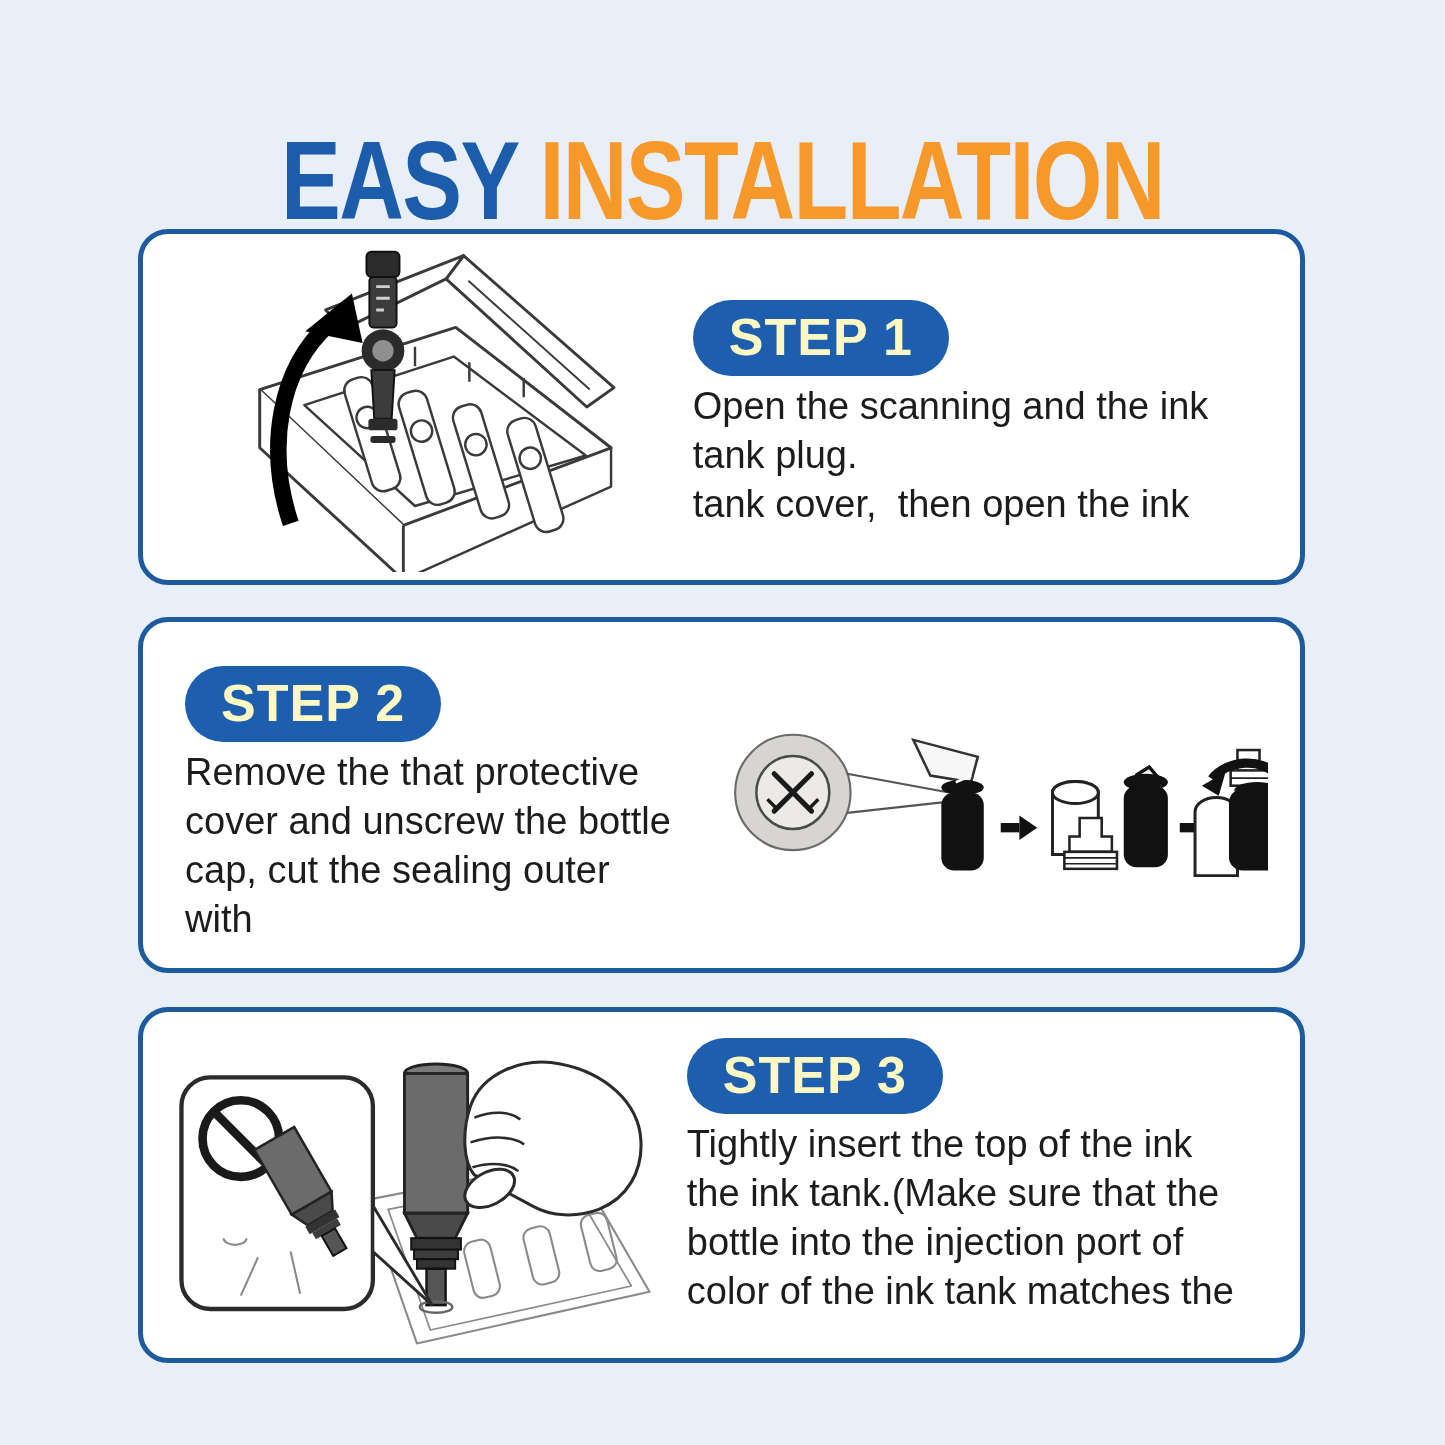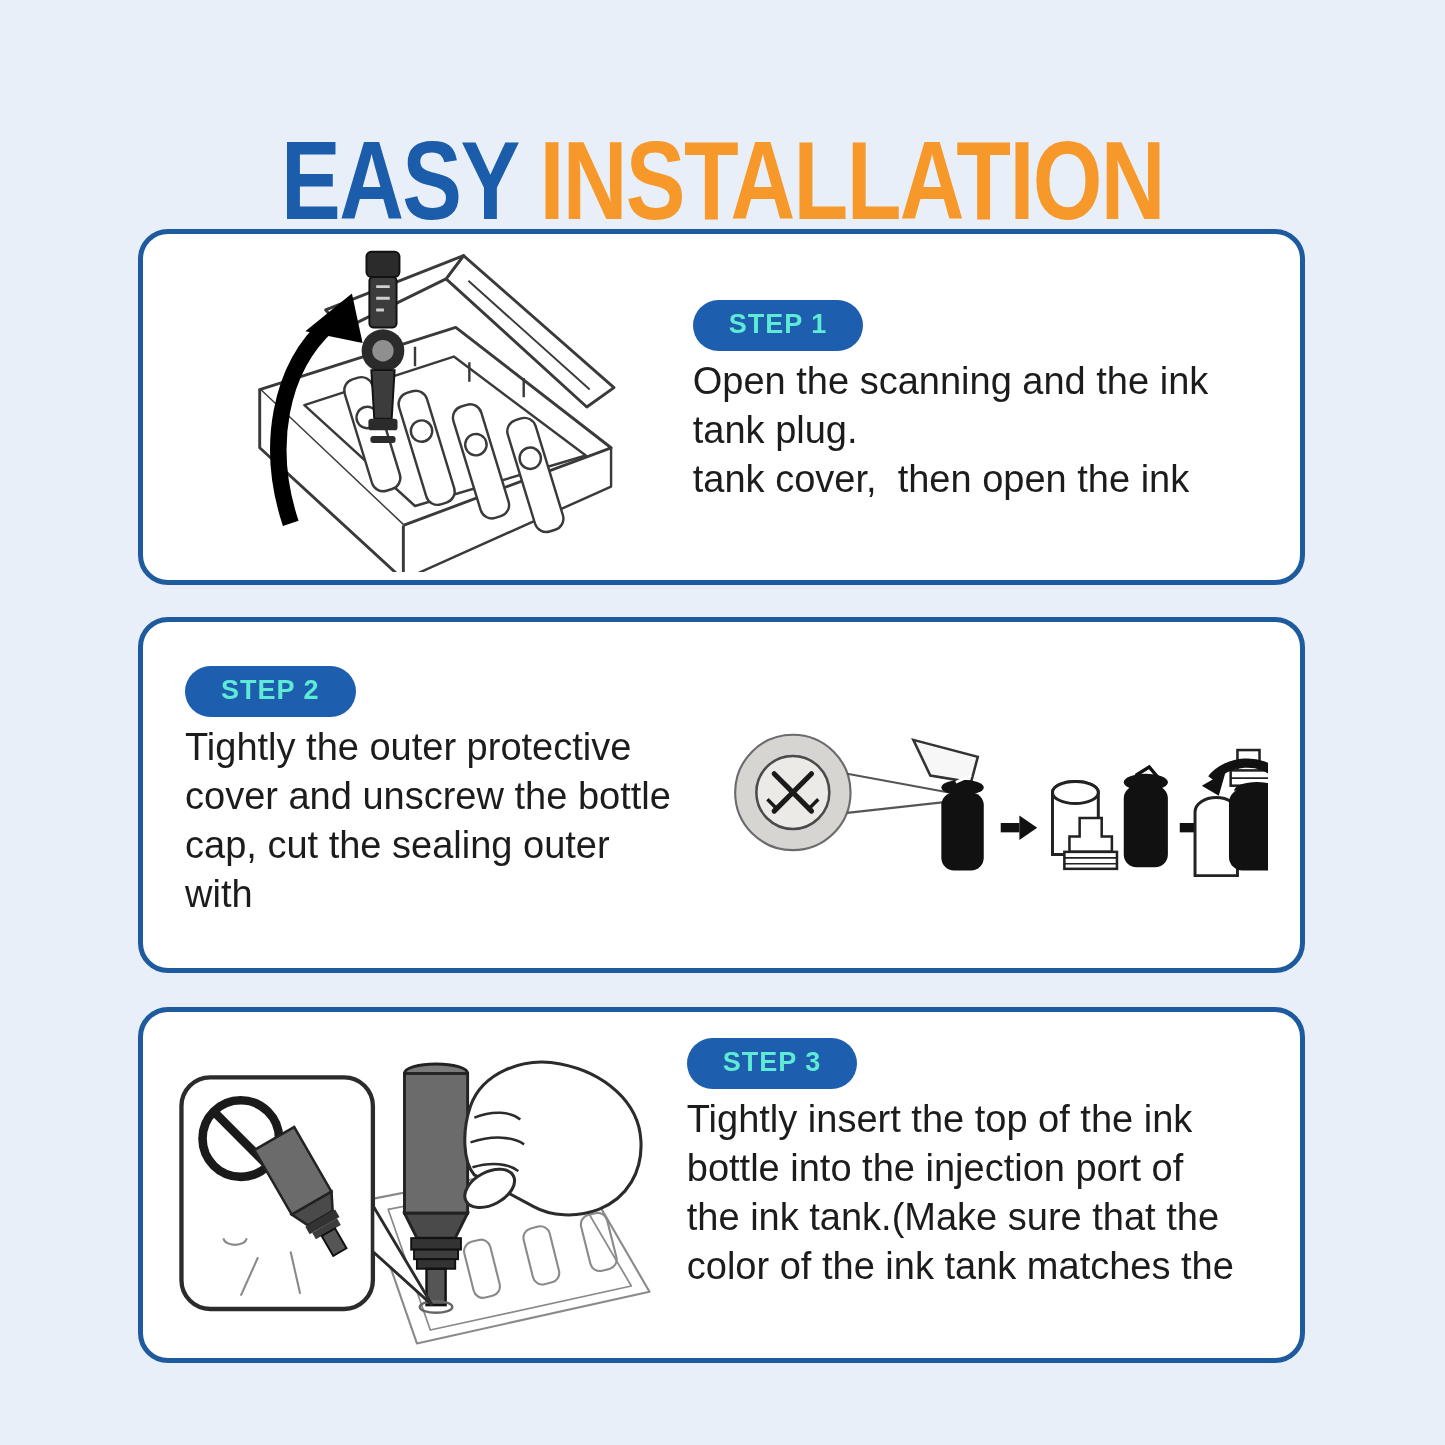--- a/index.html
+++ b/index.html
@@ -25,22 +25,22 @@
     background:#ffffff;border:5px solid #1d5a9e;border-radius:30px;
     box-sizing:border-box;display:flex;flex-direction:row;
   }
   #card1{top:229px;}
   #card2{top:617px;}
   #card3{top:1007px;}
   .ill-col{flex:0 0 47%;display:flex;align-items:center;justify-content:center;}
   .txt-col{flex:1 1 auto;box-sizing:border-box;}
   
   .badge{
-    display:inline-block;background:#1d5fae;color:#5eead4;
-    font-size:27px;font-weight:bold;line-height:1;
+    display:inline-block;background:#1d5fae;color:#fef9c3;
+    font-size:52px;font-weight:bold;line-height:1;
     padding:11px 36px 13px 36px;border-radius:44px;
     letter-spacing:1px;
     text-align:center;
   }
   .step-text{margin-top:6px;font-size:38px;line-height:49px;}
   .step-text .line{white-space:pre-wrap;}
   #card1 .txt-col{padding:66px 30px 0 6px;}
   #card2 .txt-col{padding:44px 0 18px 42px;flex:0 0 46%;}
   #card2 .ill-col{flex:1 1 auto;padding-top:16px;}
   #card3 .txt-col{padding:26px 26px 12px 0;}
@@ -116,21 +116,21 @@
       <div class="line">tank plug.</div>
       <div class="line">tank cover,  then open the ink</div>
     </div>
   </div>
 </section>
 
 <section class="card" id="card2">
   <div class="txt-col">
     <div class="badge">STEP 2</div>
     <div class="step-text">
-      <div class="line">Tightly the outer protective</div>
+      <div class="line">Remove the that protective</div>
       <div class="line">cover and unscrew the bottle</div>
       <div class="line">cap, cut the sealing outer with</div>
     </div>
   </div>
   <div class="ill-col">
 
     <svg width="560" height="215" viewBox="0 0 660 250">
 
       <g>
         <circle cx="100" cy="112" r="68" fill="#d7d5d2" stroke="#6b6b6b" stroke-width="2.5"></circle>
@@ -240,18 +240,18 @@
         <path d="M60 230 a12 7 0 0 0 24 0 M96 250 l-18 40 M130 244 l10 44" fill="none" stroke="#8a8a8a" stroke-width="2.2"></path>
       </g>
 
       <polygon points="216,196 278,300 216,244" fill="#ffffff" stroke="#2b2b2b" stroke-width="3"></polygon>
     </svg>
   </div>
   <div class="txt-col">
     <div class="badge">STEP 3</div>
     <div class="step-text">
       <div class="line">Tightly insert the top of the ink</div>
+      <div class="line">the ink tank.(Make sure that the</div>
       <div class="line">bottle into the injection port of</div>
-      <div class="line">the ink tank.(Make sure that the</div>
       <div class="line">color of the ink tank matches the</div>
     </div>
   </div>
 </section>
 
 </body></html>

